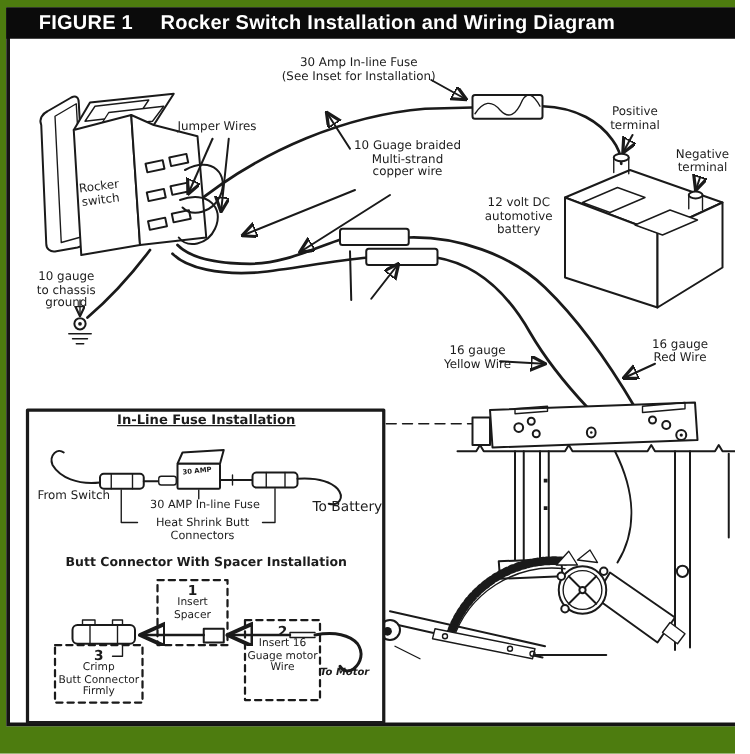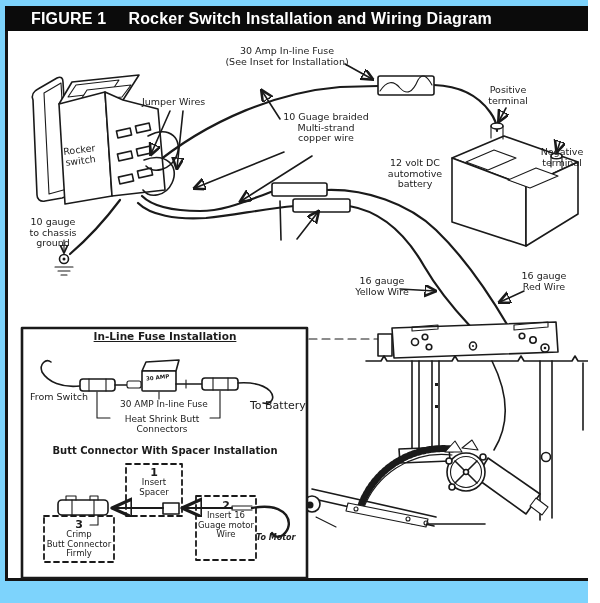--- a/index.html
+++ b/index.html
@@ -1,16 +1,16 @@
 <!DOCTYPE html>
 <html><head>
 <meta charset="utf-8">
 <style>
   html,body{margin:0;padding:0;background:#ffffff;}
-  #stage{position:relative;width:588px;height:603px;background:#7dd3fc;overflow:hidden;
+  #stage{position:relative;width:588px;height:603px;background:#4d7c0f;overflow:hidden;
          font-family:"DejaVu Sans",sans-serif;color:#1c1c1c;}
   #frame{position:absolute;left:5px;top:6px;width:580px;height:569px;
          border:3px solid #141414;background:#ffffff;}
   #titlebar{position:absolute;left:5px;top:6px;width:586px;height:25px;background:#0b0b0b;
             display:flex;align-items:center;gap:22px;box-sizing:border-box;padding-left:26px;
             color:#fff;font-family:"Liberation Sans",sans-serif;font-weight:bold;font-size:16px;
             letter-spacing:.2px;white-space:nowrap;}
   svg#artwork{position:absolute;left:0;top:0;pointer-events:none;}
   #artwork path,#artwork line,#artwork rect,#artwork circle,#artwork ellipse,#artwork polygon{
       stroke:#1a1a1a;fill:none;stroke-width:1.6;stroke-linecap:round;stroke-linejoin:round;}
@@ -225,21 +225,21 @@
   </svg>
 
   <div class="lbl ctr" style="left:207px;top:46px;width:160px;">30 Amp In-line Fuse
 (See Inset for Installation)</div>
   <div class="lbl" style="left:142px;top:97px;">Jumper Wires</div>
   <div class="lbl ctr" style="left:278px;top:112px;width:96px;">10 Guage braided
 Multi-strand
 copper wire</div>
   <div class="lbl ctr" style="left:482px;top:85px;width:52px;">Positive
 terminal</div>
-  <div class="lbl ctr" style="left:534px;top:119px;width:56px;margin-top:28px;">Negative
+  <div class="lbl ctr" style="left:534px;top:119px;width:56px;">Negative
 terminal</div>
   <div class="lbl ctr" style="left:384px;top:158px;width:62px;">12 volt DC
 automotive
 battery</div>
   <div class="lbl ctr" style="left:58px;top:145px;width:44px;transform:rotate(-7deg);">Rocker
 switch</div>
   <div class="lbl ctr" style="left:24px;top:205px;width:58px;margin-top:12px;">10 gauge
 to chassis
 ground</div>
   <div class="lbl ctr" style="left:346px;top:276px;width:72px;">16 gauge

